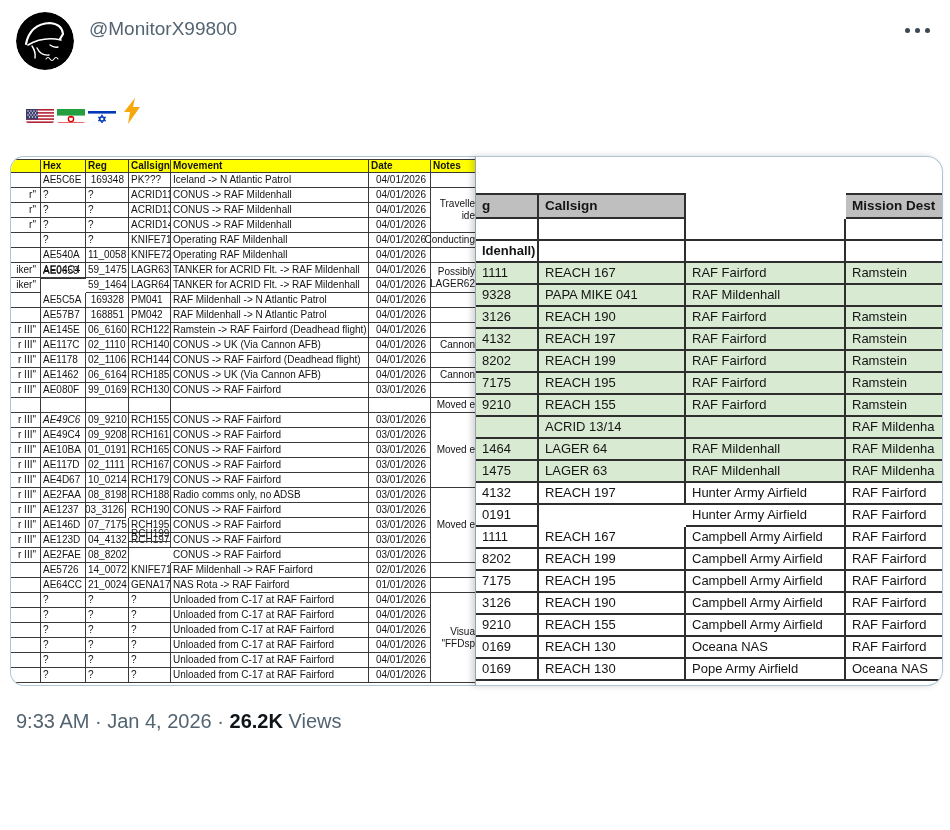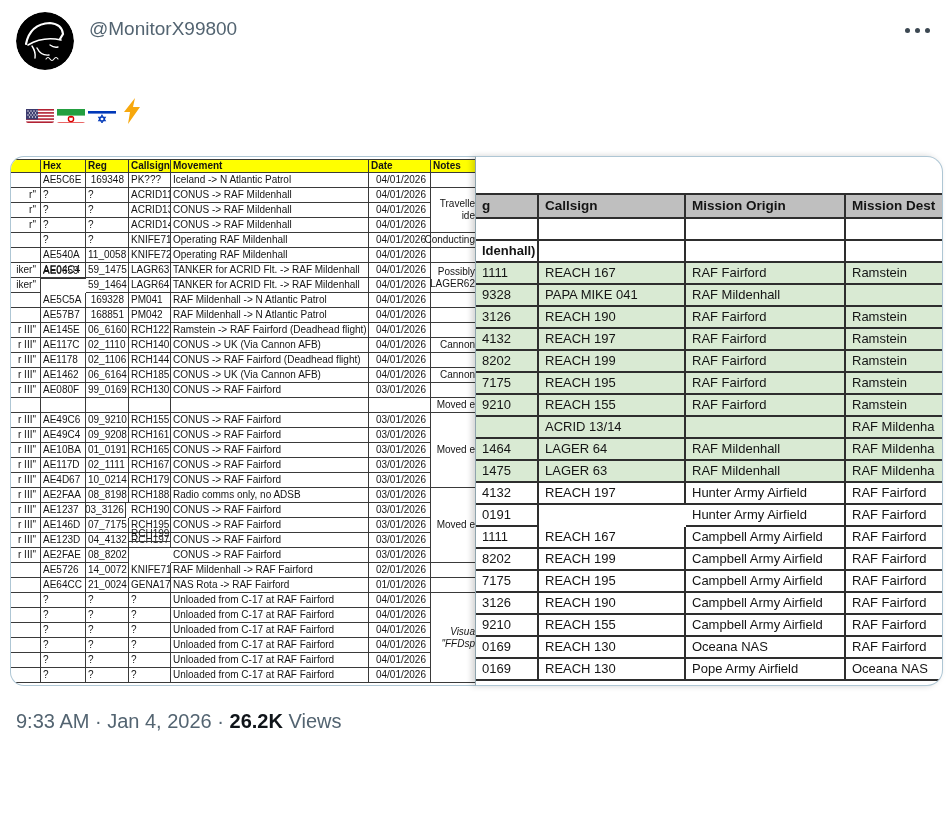--- a/index.html
+++ b/index.html
@@ -241,21 +241,21 @@
         <div class="cell ar" style="left: 358px; top: 226px; width: 62px; height: 15px;">03/01/2026</div>
         <div class="cell nbr" style="left: 420px; top: 226px; width: 60px; height: 15px;"></div>
         <div class="cell ar" style="left: 0px; top: 241px; width: 30px; height: 15px;"></div>
         <div class="cell" style="left: 30px; top: 241px; width: 45px; height: 15px;"></div>
         <div class="cell" style="left: 75px; top: 241px; width: 43px; height: 15px;"></div>
         <div class="cell" style="left: 118px; top: 241px; width: 42px; height: 15px;"></div>
         <div class="cell" style="left: 160px; top: 241px; width: 198px; height: 15px;"></div>
         <div class="cell ar" style="left: 358px; top: 241px; width: 62px; height: 15px;"></div>
         <div class="cell nbr" style="left: 420px; top: 241px; width: 60px; height: 15px;"></div>
         <div class="cell ar" style="left: 0px; top: 256px; width: 30px; height: 15px;">r III"</div>
-        <div class="cell" style="left: 30px; top: 256px; width: 45px; height: 15px;">AE49C6</div>
+        <div class="cell" style="left: 30px; top: 256px; width: 45px; height: 15px; font-style: italic;">AE49C6</div>
         <div class="cell" style="left: 75px; top: 256px; width: 43px; height: 15px;">09_9210</div>
         <div class="cell" style="left: 118px; top: 256px; width: 42px; height: 15px;">RCH155</div>
         <div class="cell" style="left: 160px; top: 256px; width: 198px; height: 15px;">CONUS -&gt; RAF Fairford</div>
         <div class="cell ar" style="left: 358px; top: 256px; width: 62px; height: 15px;">03/01/2026</div>
         <div class="cell nbr nbb" style="left: 420px; top: 256px; width: 60px; height: 15px;"></div>
         <div class="cell ar" style="left: 0px; top: 271px; width: 30px; height: 15px;">r III"</div>
         <div class="cell" style="left: 30px; top: 271px; width: 45px; height: 15px;">AE49C4</div>
         <div class="cell" style="left: 75px; top: 271px; width: 43px; height: 15px;">09_9208</div>
         <div class="cell" style="left: 118px; top: 271px; width: 42px; height: 15px;">RCH161</div>
         <div class="cell" style="left: 160px; top: 271px; width: 198px; height: 15px;">CONUS -&gt; RAF Fairford</div>
@@ -392,31 +392,30 @@
         </div>
         <div class="nfrag" style="left: 421px; top: 241px; width: 43px; height: 15px;">
           <div>Moved e</div>
         </div>
         <div class="nfrag" style="left: 421px; top: 256px; width: 43px; height: 75px;">
           <div>Moved e</div>
         </div>
         <div class="nfrag" style="left: 421px; top: 331px; width: 43px; height: 75px;">
           <div>Moved e</div>
         </div>
-        <div class="nfrag" style="left: 421px; top: 436px; width: 43px; height: 90px; font-style: italic;">
+        <div class="nfrag" style="left: 421px; top: 436px; width: 43px; height: 90px;">
           <div>Visua</div>
           <div>"FFDsp</div>
         </div>
       </div>
   </div>
   <div class="card card-right">
     <div class="rtable">
         <div class="cellR rh" style="left: 0px; top: 36px; width: 63px; height: 26px; background: rgb(191, 191, 191);">g</div>
         <div class="cellR rh" style="left: 63px; top: 36px; width: 147px; height: 26px; background: rgb(191, 191, 191);">Callsign</div>
-        <div class="cellR rh" style="left: 210px; top: 36px; width: 160px; height: 26px; background: rgb(191, 191, 191);">Mission Origin</div>
         <div class="cellR rh nbr" style="left: 370px; top: 36px; width: 100px; height: 26px; background: rgb(191, 191, 191);">Mission Dest</div>
         <div class="cellR" style="left: 0px; top: 62px; width: 63px; height: 22px;"></div>
         <div class="cellR" style="left: 63px; top: 62px; width: 147px; height: 22px;"></div>
         <div class="cellR" style="left: 210px; top: 62px; width: 160px; height: 22px;"></div>
         <div class="cellR nbr" style="left: 370px; top: 62px; width: 100px; height: 22px;"></div>
         <div class="cellR  b" style="left: 0px; top: 84px; width: 63px; height: 22px;">ldenhall)</div>
         <div class="cellR" style="left: 63px; top: 84px; width: 147px; height: 22px;"></div>
         <div class="cellR" style="left: 210px; top: 84px; width: 160px; height: 22px;"></div>
         <div class="cellR nbr" style="left: 370px; top: 84px; width: 100px; height: 22px;"></div>
         <div class="cellR" style="left: 0px; top: 106px; width: 63px; height: 22px; background: rgb(217, 234, 211);">1111</div>

